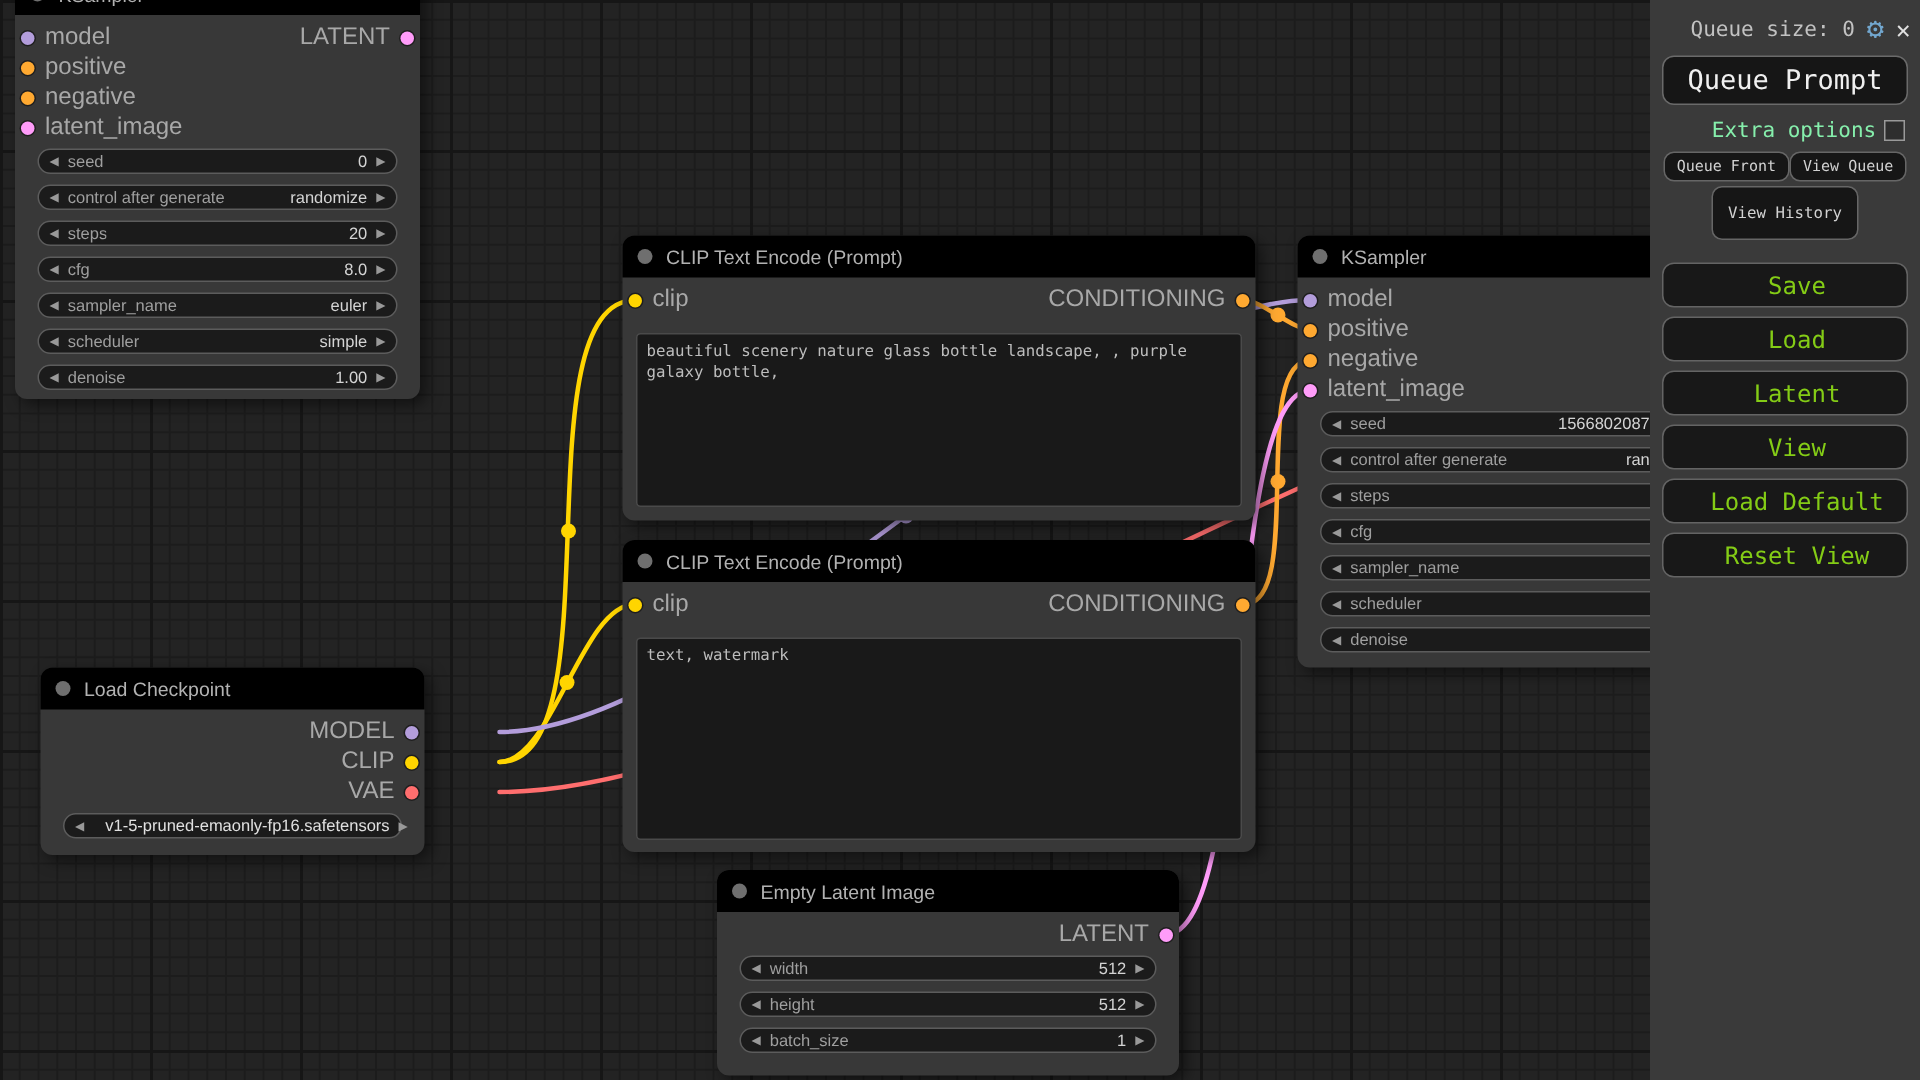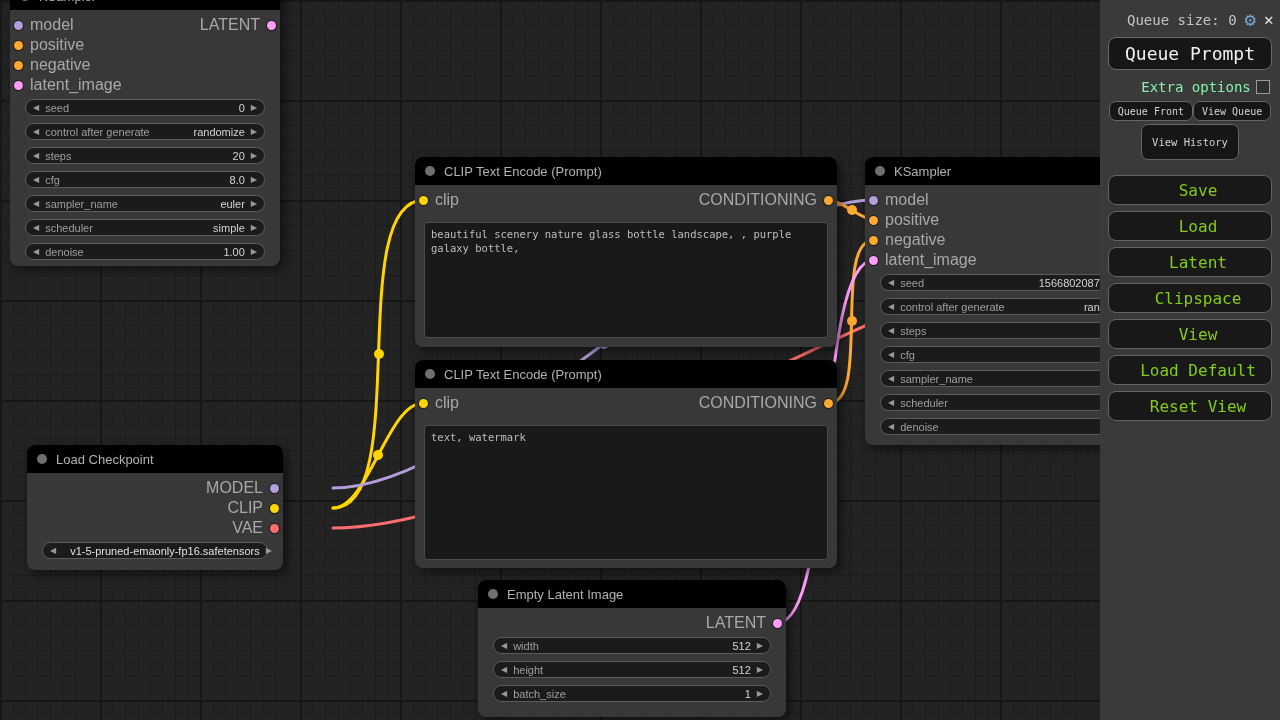--- a/index.html
+++ b/index.html
@@ -411,21 +411,20 @@
     <button class="sbtn vh">View History</button>
   </div>
   <div class="menubtns">
 
       <button class="mbtn">Save</button>
 
       <button class="mbtn">Load</button>
 
       <button class="mbtn">Latent</button>
 
-      <button class="mbtn">Clipspace</button>
 
       <button class="mbtn">View</button>
 
       <button class="mbtn">Load Default</button>
 
       <button class="mbtn">Reset View</button>
     </div>
 </div>
 
 </body></html>

